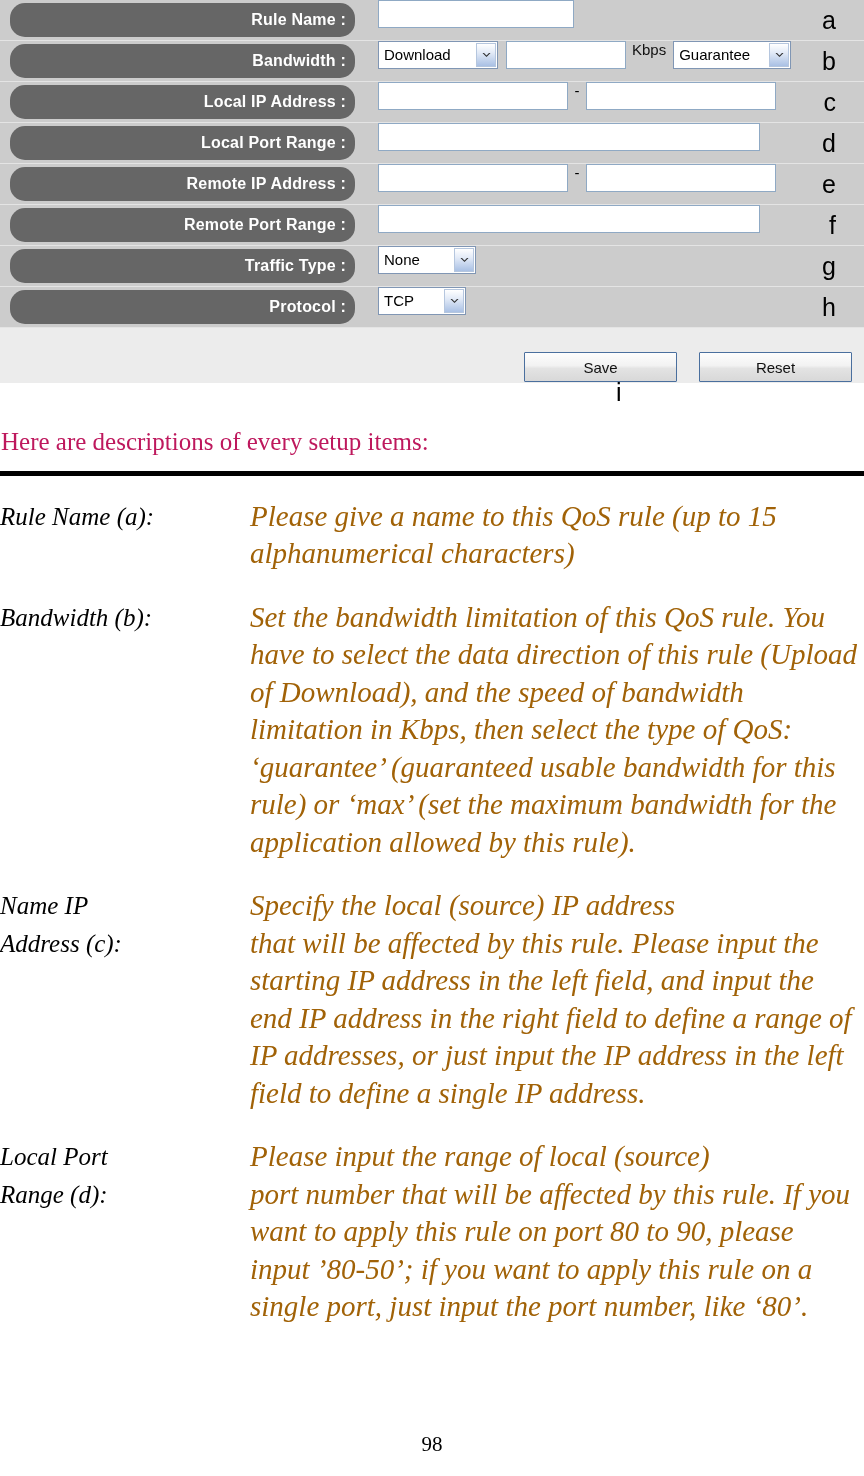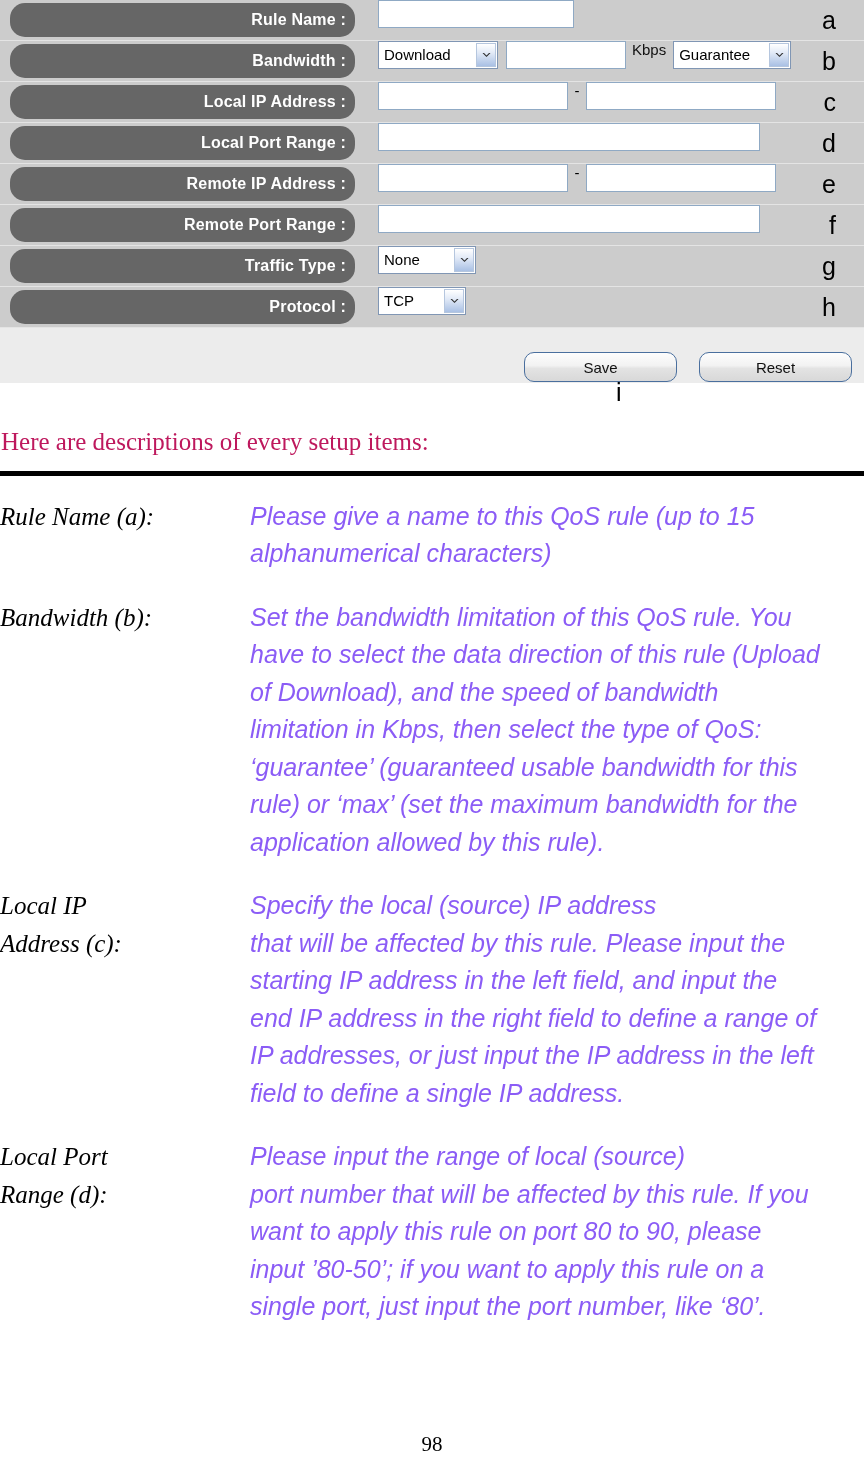--- a/index.html
+++ b/index.html
@@ -141,21 +141,21 @@
     align-items: center;
     justify-content: flex-end;
     padding-right: 12px;
     box-sizing: border-box;
   }
   .btn {
     width: 153px;
     height: 30px;
     margin-left: 22px;
     border: 1px solid #4a6f9e;
-    border-radius: 10px;
+    border-radius: 1px;
     background: linear-gradient(to bottom, #fdfdfd 0%, #f2f2f2 45%, #e3e3e3 55%, #d8d8d8 100%);
     font-family: "Liberation Sans", sans-serif;
     font-size: 15px;
     color: #111;
     display: flex;
     align-items: center;
     justify-content: center;
     box-sizing: border-box;
     cursor: pointer;
     margin-top: 28px;
@@ -220,25 +220,25 @@
     font-family: "Liberation Serif", serif;
     font-style: italic;
     font-size: 25px;
     line-height: 37.5px;
     color: #000;
   }
   .def-term span { display: block; white-space: pre; }
 
   .def-desc {
     flex: 1;
-    font-family: Liberation Sans, sans-serif;
+    font-family: Liberation Serif, serif;
     font-style: italic;
-    font-size: 25px;
+    font-size: 29px;
     line-height: 37.5px;
-    color: #8b5cf6;
+    color: #a16207;
     padding-right: 2px;
   }
   .def-desc span { display: block; white-space: pre; }
 
   
   .page-number {
     position: absolute;
     left: 0;
     top: 1432px;
     width: 864px;
@@ -388,21 +388,21 @@
         <span>of Download), and the speed of bandwidth</span>
         <span>limitation in Kbps, then select the type of QoS:</span>
         <span>‘guarantee’ (guaranteed usable bandwidth for this</span>
         <span>rule) or ‘max’ (set the maximum bandwidth for the</span>
         <span>application allowed by this rule).</span>
       </div>
     </div>
 
     <div class="def">
       <div class="def-term">
-        <span>Local IP</span>
+        <span>Name IP</span>
         <span>Address (c):</span>
       </div>
       <div class="def-desc">
         <span>Specify the local (source) IP address</span>
         <span>that will be affected by this rule. Please input the</span>
         <span>starting IP address in the left field, and input the</span>
         <span>end IP address in the right field to define a range of</span>
         <span>IP addresses, or just input the IP address in the left</span>
         <span>field to define a single IP address.</span>
       </div>

